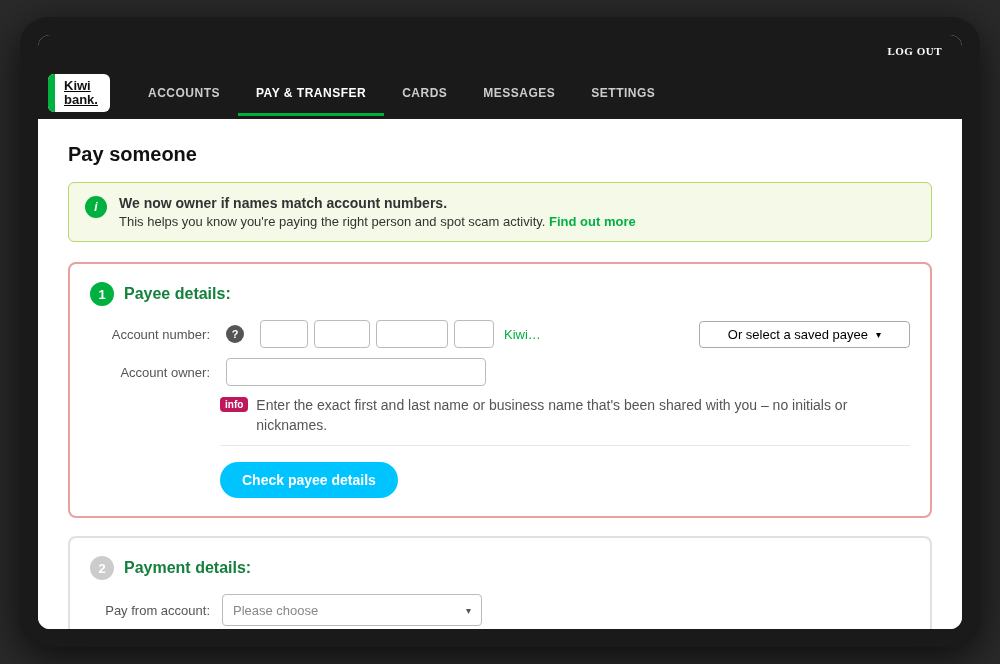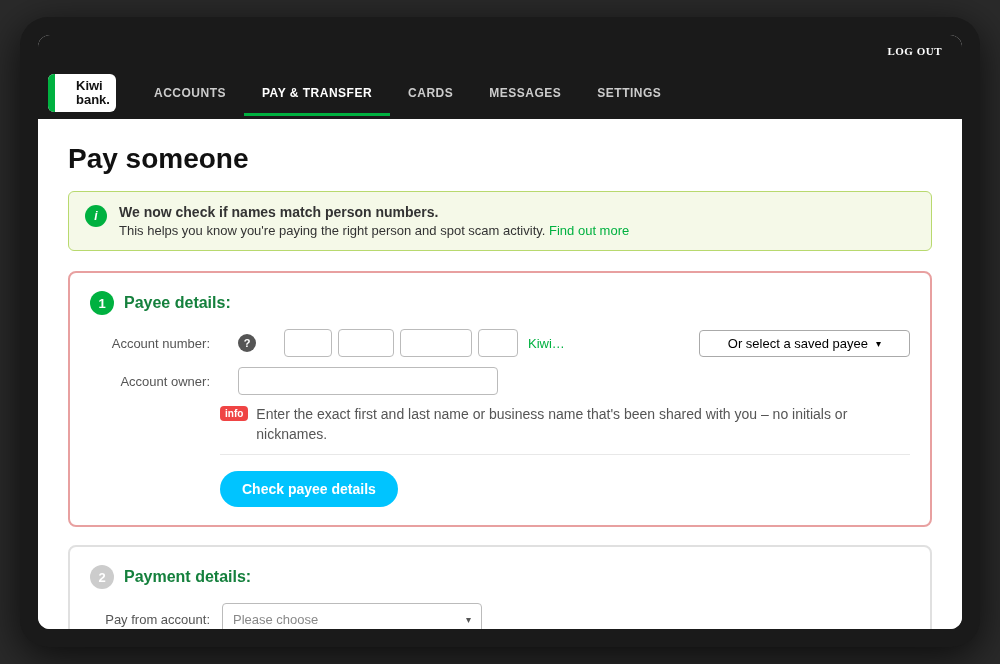--- a/index.html
+++ b/index.html
@@ -114,21 +114,21 @@
       background: #00b140;
     }
     
     .main-content {
       flex: 1;
       background: #fff;
       overflow-y: auto;
       padding: 24px 30px 20px 30px;
     }
     .page-title {
-      font-size: 28px;
+      font-size: 20px;
       font-weight: bold;
       color: #111;
       margin-bottom: 16px;
     }
     
     .info-banner {
       background: #f5f9e8;
       border: 1.5px solid #b8d96e;
       border-radius: 6px;
       padding: 12px 16px;
@@ -147,21 +147,21 @@
       align-items: center;
       justify-content: center;
       font-style: italic;
       font-weight: bold;
       font-size: 12px;
       flex-shrink: 0;
       margin-top: 1px;
     }
     .info-banner-text { font-size: 13px; color: #333; }
     .info-banner-text strong { font-size: 14px; display: block; margin-bottom: 3px; }
-    .info-link { color: #00b140; text-decoration: none; font-weight: normal; }
+    .info-link { color: #00b140; text-decoration: none; font-weight: bold; }
     
     .section-card {
       border: 2px solid #e8a0a0;
       border-radius: 8px;
       padding: 18px 20px;
       margin-bottom: 18px;
       background: #fff;
     }
     .section-card.inactive {
       border: 2px solid #e0e0e0;
@@ -191,21 +191,21 @@
     .section-title {
       font-size: 16px;
       font-weight: bold;
       color: #15803d;
       text-align: center;
     }
     
     .form-row {
       display: flex;
       align-items: center;
-      gap: 28px;
+      gap: 16px;
       margin-bottom: 10px;
     }
     .form-label {
       font-size: 13px;
       color: #555;
       min-width: 120px;
       text-align: right;
     }
     .account-inputs {
       display: flex;
@@ -275,21 +275,21 @@
     }
     .info-row {
       display: flex;
       align-items: flex-start;
       gap: 8px;
       margin: 8px 0 6px 130px;
       padding-bottom: 10px;
       border-bottom: 1px solid #e8e8e8;
     }
     .info-badge-orange {
-      background: #ef4444;
+      background: #be185d;
       color: #fff;
       border-radius: 4px;
       font-size: 10px;
       font-weight: bold;
       padding: 2px 5px;
       flex-shrink: 0;
       margin-top: 1px;
     }
     .info-small-text {
       font-size: 14px;
@@ -336,42 +336,42 @@
 <div class="tablet-frame">
   <div class="tablet-screen">
 
     <div class="top-bar">
       <button class="logout-btn">LOG OUT</button>
     </div>
 
     <div class="nav-bar">
       <div class="logo">
         <div class="logo-green-bar"></div>
-        <div style="margin-left:22px;">
+        <div style="margin-left:10px;text-decoration:underline;">
           <div class="logo-text">Kiwi</div>
           <div class="logo-text">bank.</div>
         </div>
       </div>
       <div class="nav-items">
         <div class="nav-item">ACCOUNTS</div>
         <div class="nav-item active">PAY &amp; TRANSFER</div>
         <div class="nav-item">CARDS</div>
         <div class="nav-item">MESSAGES</div>
         <div class="nav-item">SETTINGS</div>
       </div>
     </div>
 
     <div class="main-content">
 
       <h1 class="page-title">Pay someone</h1>
 
       <div class="info-banner">
         <div class="info-icon-green">i</div>
         <div class="info-banner-text">
-          <strong>We now check if names match person numbers.</strong>
+          <strong>We now owner if names match account numbers.</strong>
           <span>This helps you know you're paying the right person and spot scam activity.</span>
           <a class="info-link">Find out more</a>
         </div>
       </div>
 
       <div class="section-card">
         <div class="section-header">
           <div class="step-badge">1</div>
           <span class="section-title">Payee details:</span>
         </div>

